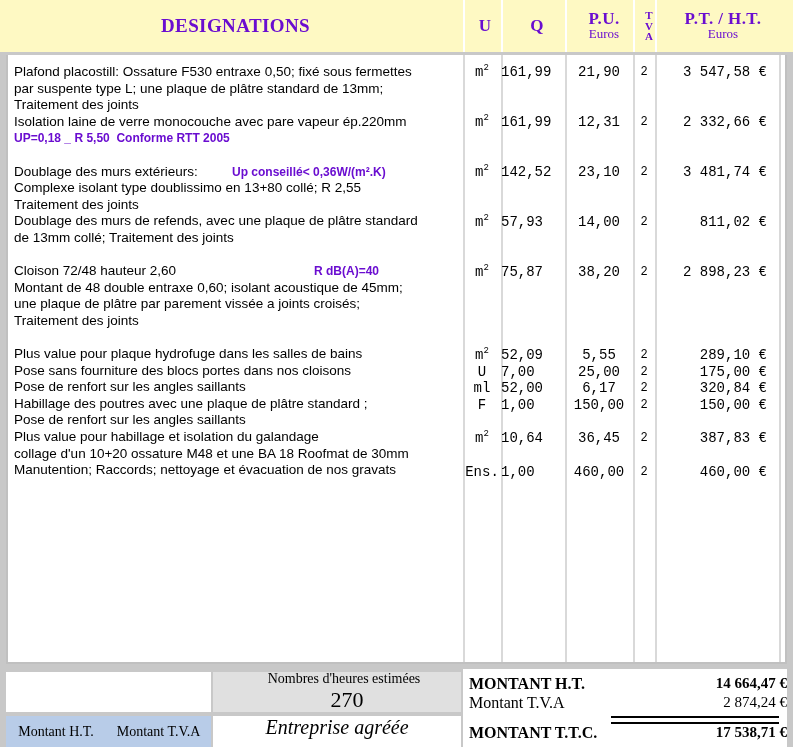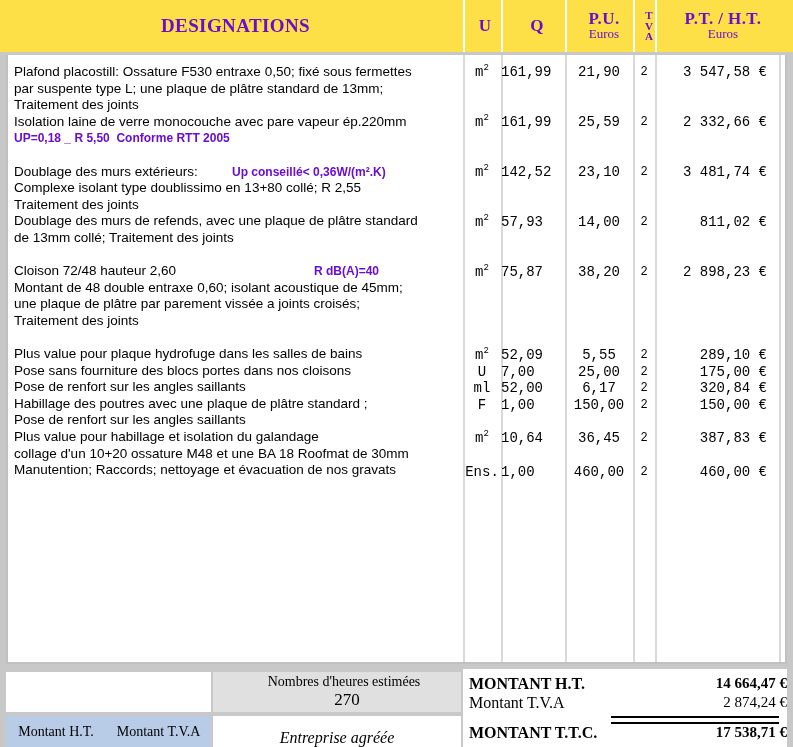--- a/index.html
+++ b/index.html
@@ -23,21 +23,21 @@
     background: #c8c8c8;
     box-sizing: border-box;
   }
 
   
   .header-band {
     position: absolute;
     left: 0; top: 0;
     width: 793px;
     height: 52px;
-    background: #fde047;
+    background: #fef9c3;
     box-sizing: border-box;
     text-decoration: underline;
   }
   .hdr-cell {
     position: absolute;
     top: 0;
     height: 52px;
     box-sizing: border-box;
     display: flex;
     flex-direction: column;
@@ -195,34 +195,34 @@
     background: #e0e0e0;
     box-sizing: border-box;
     display: flex;
     flex-direction: column;
     align-items: center;
     justify-content: center;
     font-family: "Liberation Serif", serif;
     color: #000;
   }
   .ft-hours .lbl { font-size: 14px; line-height: 1.15; margin-left: 14px; }
-  .ft-hours .val { font-size: 17px; line-height: 1.15; margin-left: 20px; }
+  .ft-hours .val { font-size: 22px; line-height: 1.15; margin-left: 20px; }
 
   .ft-agree {
     position: absolute;
     left: 213px; top: 50px;
     width: 248px; height: 31px;
     background: #ffffff;
     box-sizing: border-box;
     display: flex;
-    align-items: flex-end;
+    align-items: flex-start;
     justify-content: center;
     font-family: "Liberation Serif", serif;
     font-style: italic;
-    font-size: 16px;
+    font-size: 20px;
     color: #000;
   }
 
   .ft-totals {
     position: absolute;
     left: 463px; top: 3px;
     width: 324px; height: 78px;
     background: #ffffff;
     box-sizing: border-box;
     font-family: "Liberation Serif", serif;
@@ -324,21 +324,21 @@
         <div class="num-row" style="top: 9px; left: 0px; width: 777px;">
           <div class="cell c-u">m<sup>2</sup></div>
           <div class="cell c-q">161,99</div>
           <div class="cell c-pu">21,90</div>
           <div class="cell c-tva">2</div>
           <div class="cell c-pt">3 547,58 €</div>
         </div>
         <div class="num-row" style="top: 59px; left: 0px; width: 777px;">
           <div class="cell c-u">m<sup>2</sup></div>
           <div class="cell c-q">161,99</div>
-          <div class="cell c-pu">25,59</div>
+          <div class="cell c-pu">12,31</div>
           <div class="cell c-tva">2</div>
           <div class="cell c-pt">2 332,66 €</div>
         </div>
         <div class="num-row" style="top: 109px; left: 0px; width: 777px;">
           <div class="cell c-u">m<sup>2</sup></div>
           <div class="cell c-q">142,52</div>
           <div class="cell c-pu">23,10</div>
           <div class="cell c-tva">2</div>
           <div class="cell c-pt">3 481,74 €</div>
         </div>

